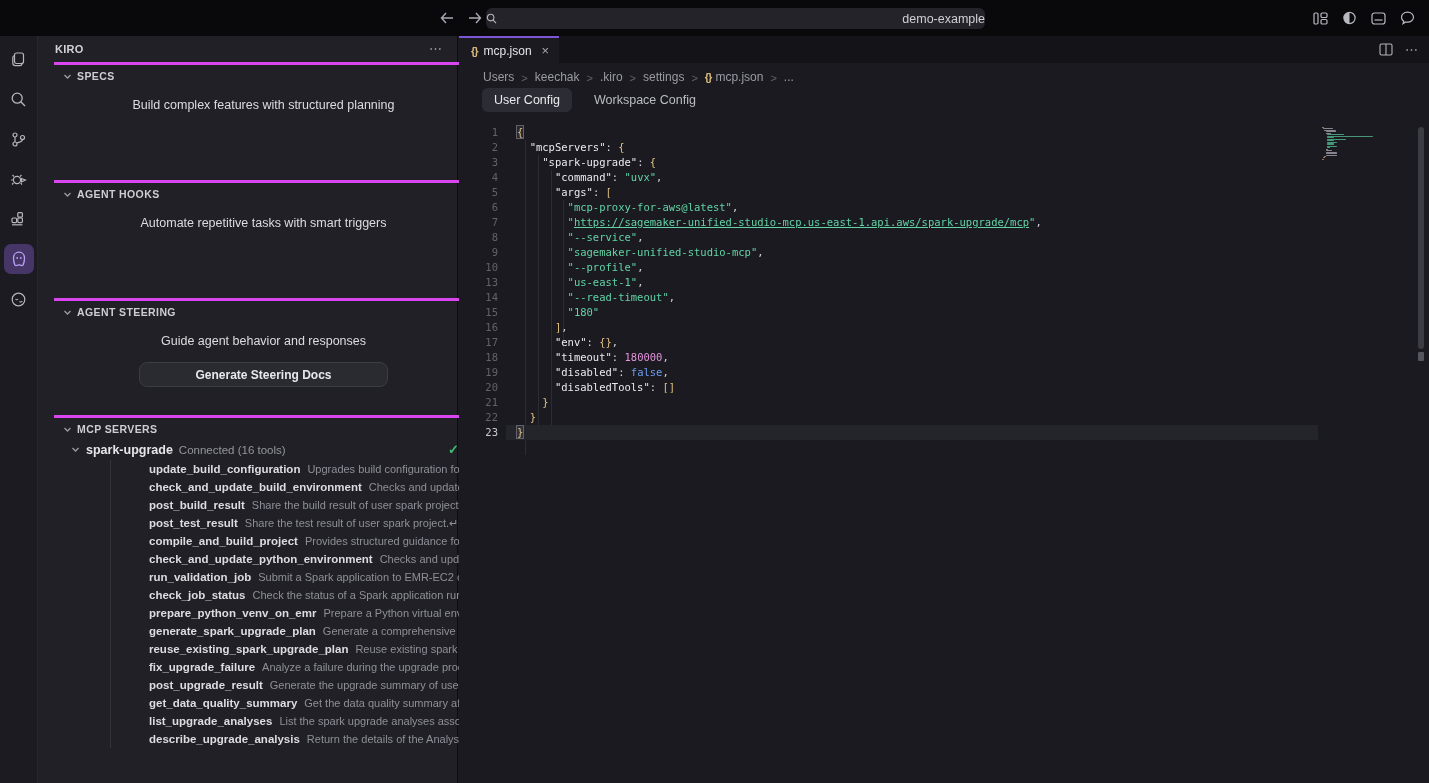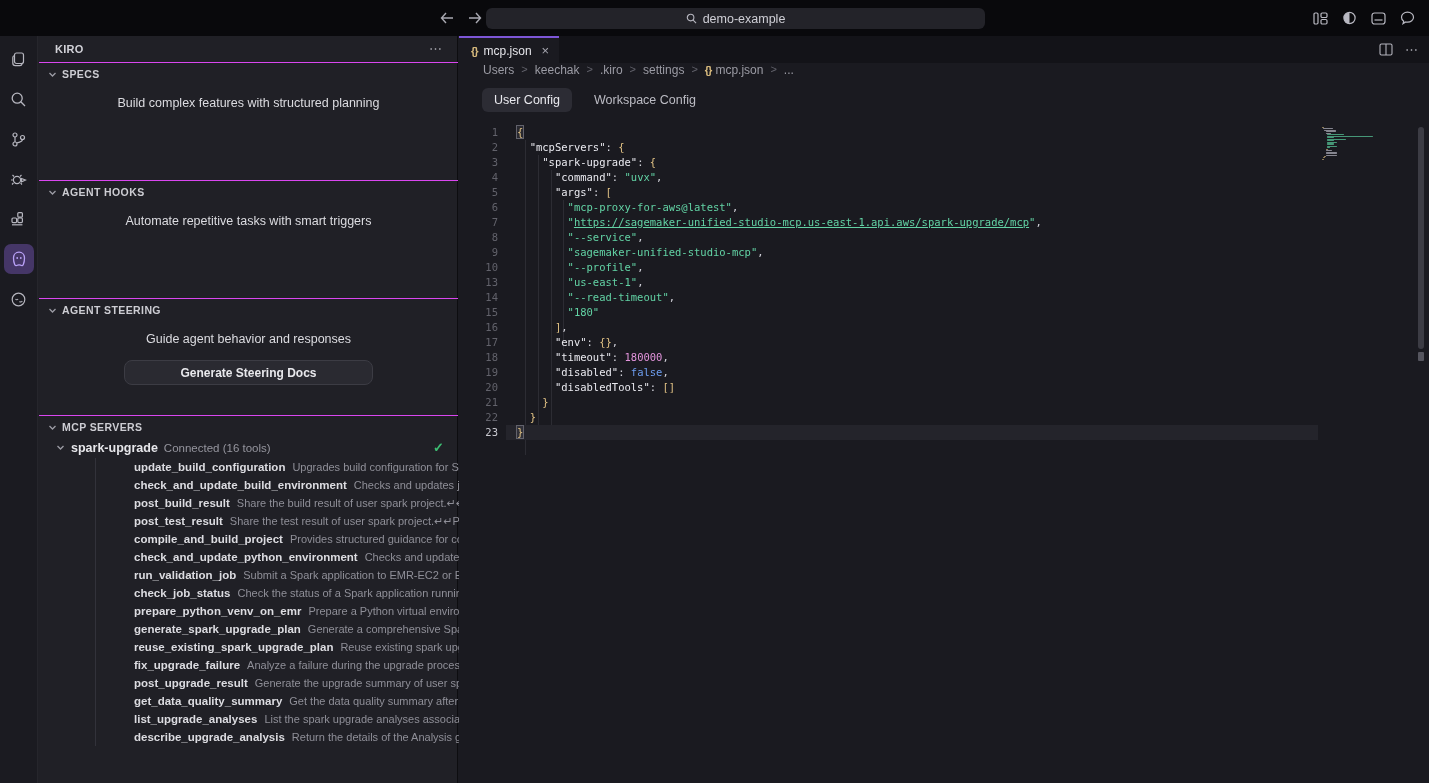--- a/index.html
+++ b/index.html
@@ -5,40 +5,40 @@
   * { margin:0; padding:0; box-sizing:border-box; }
   html,body { width:1429px; height:783px; background:#1a1a20; overflow:hidden;
     font-family:"Liberation Sans", sans-serif; -webkit-font-smoothing:antialiased; }
 
   
   .titlebar { position:absolute; left:0; top:0; width:1429px; height:36px; background:#09090c;
     display:flex; align-items:center; }
   .nav-arrows { position:absolute; left:438px; top:0; height:36px; display:flex; align-items:center; gap:10px; }
   .nav-btn { width:18px; height:18px; display:flex; align-items:center; justify-content:center; color:#a9a9b2; }
   .search-pill { position:absolute; left:486px; top:8px; width:499px; height:21px; background:#232329;
-    border-radius:6px; display:flex; align-items:center; justify-content:center; gap:6px;
+    border-radius:6px; display:flex; align-items:center; justify-content:space-between; gap:6px;
     color:#cfcfd6; font-size:12.5px; cursor:pointer; }
   .tb-icons { position:absolute; right:12px; top:0; height:36px; display:flex; align-items:center; gap:9px; }
   .tb-icon { width:20px; height:20px; display:flex; align-items:center; justify-content:center; color:#b9b9c2; }
 
   
   .activitybar { position:absolute; left:0; top:36px; width:38px; height:747px; background:#1b1b21;
     border-right:1px solid #26262c; display:flex; flex-direction:column; align-items:center; padding-top:8px; }
   .act-item { width:30px; height:30px; margin-bottom:10px; border-radius:7px;
     display:flex; align-items:center; justify-content:center; color:#b6b6bf; cursor:pointer; }
   .act-item.active { background:#453667; color:#b9a1f7; }
 
   
   .sidebar { position:absolute; left:38px; top:36px; width:420px; height:747px; background:#202026;
     border-right:1px solid #0d0d10; }
   .sb-header { position:absolute; left:0; top:0; width:100%; height:26px; display:flex; align-items:center;
     padding:0 14px 0 17px; }
   .sb-title { font-size:11px; font-weight:700; color:#d2d2d8; letter-spacing:.3px; flex:1; }
   .dots { color:#b0b0b9; font-size:13px; letter-spacing:1px; cursor:pointer; line-height:10px; }
-  .section { position:absolute; left:1px; width:100%; border-top:1px solid #d946ef; }
+  .section { position:absolute; left:16px; width:100%; border-top:3px solid #d946ef; }
   .sec-head { display:flex; align-items:center; gap:5px; padding:5px 0 4px 9px; cursor:pointer; }
   .sec-label { font-size:10.5px; font-weight:700; color:#cdcdd3; letter-spacing:.4px; }
   .chev { color:#9b9ba4; display:flex; }
   .sec-body-text { text-align:center; font-size:12.5px; color:#dcdce1; margin-top:12px; }
   .steer-btn { display:block; margin:14px auto 0; width:249px; height:25px; background:#2a2a31;
     border:1px solid #3c3c44; border-radius:8px; color:#e8e8ec; font-size:12px; font-weight:700;
     font-family:inherit; cursor:pointer; }
   .server-row { display:flex; align-items:center; gap:6px; padding:3px 14px 3px 17px; cursor:pointer; }
   .server-name { font-size:12.5px; font-weight:700; color:#e6e6ea; }
   .server-status { font-size:11.5px; color:#95959e; flex:1; }
@@ -51,21 +51,21 @@
 
   
   .editor { position:absolute; left:459px; top:36px; width:970px; height:747px; background:#1a1a20; }
   .tabbar { position:absolute; left:0; top:0; width:100%; height:27px; background:#131318; display:flex; }
   .tab { height:27px; padding:0 10px 0 12px; background:#1a1a20; border-top:2px solid #7d56d7;
     display:flex; align-items:center; gap:6px; cursor:pointer; }
   .tab-label { font-size:12px; color:#e4e4e9; }
   .tab-close { color:#a7a7b0; font-size:13px; padding-left:4px; cursor:pointer; }
   .json-ico { color:#d7ba7d; font-size:11px; font-weight:700; letter-spacing:-1px; }
   .tab-actions { position:absolute; right:10px; top:0; height:27px; display:flex; align-items:center; gap:12px; color:#b3b3bc; }
-  .breadcrumb { position:absolute; left:0; top:27px; width:100%; height:21px; display:flex; align-items:flex-start;
+  .breadcrumb { position:absolute; left:0; top:27px; width:100%; height:21px; display:flex; align-items:flex-end;
     padding-left:24px; gap:7px; font-size:12px; color:#9b9ba4; }
   .bc-sep { color:#63636c; font-size:11px; }
   .bc-item { display:flex; align-items:center; gap:4px; cursor:pointer; }
   .configtabs { position:absolute; left:23px; top:52px; height:26px; display:flex; align-items:flex-start; gap:10px; }
   .cfg-tab { font-size:12.5px; color:#bcbcc4; padding:5px 12px; border-radius:6px; cursor:pointer; }
   .cfg-tab.active { background:#2c2c34; color:#e9e9ee; }
 
   
   .code { position:absolute; left:0; top:89px; width:100%; font-family:"DejaVu Sans Mono", monospace;
     font-size:10.5px; line-height:15px; }

